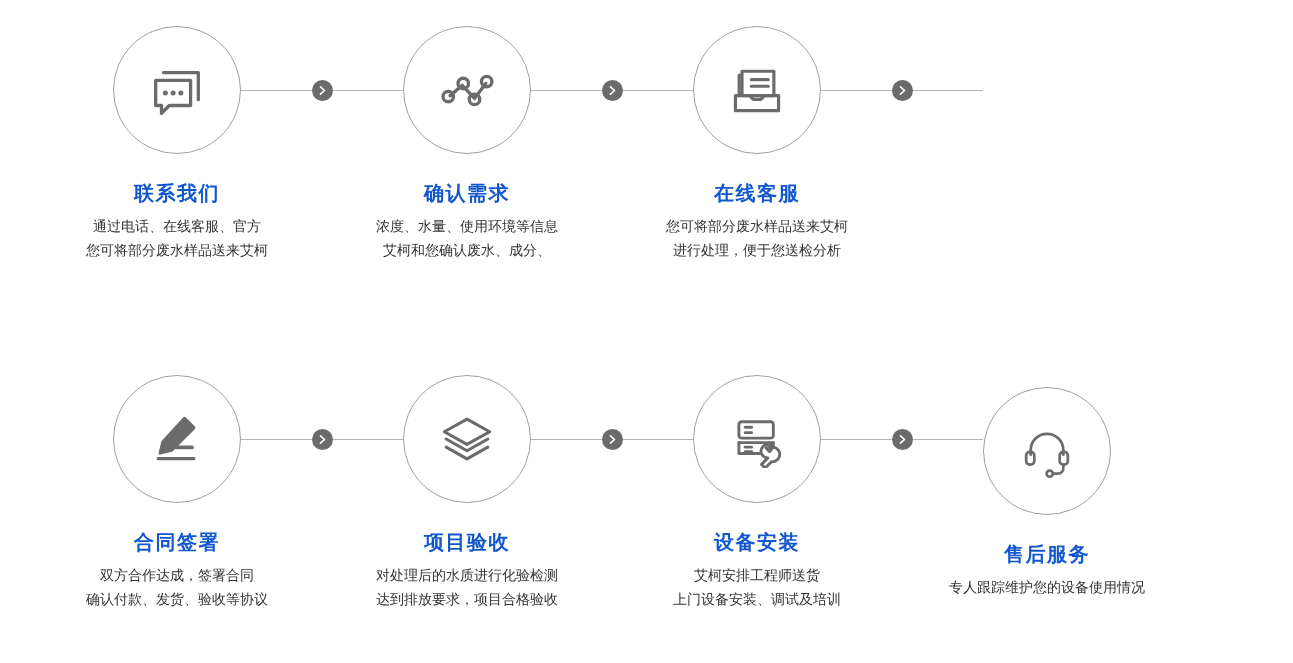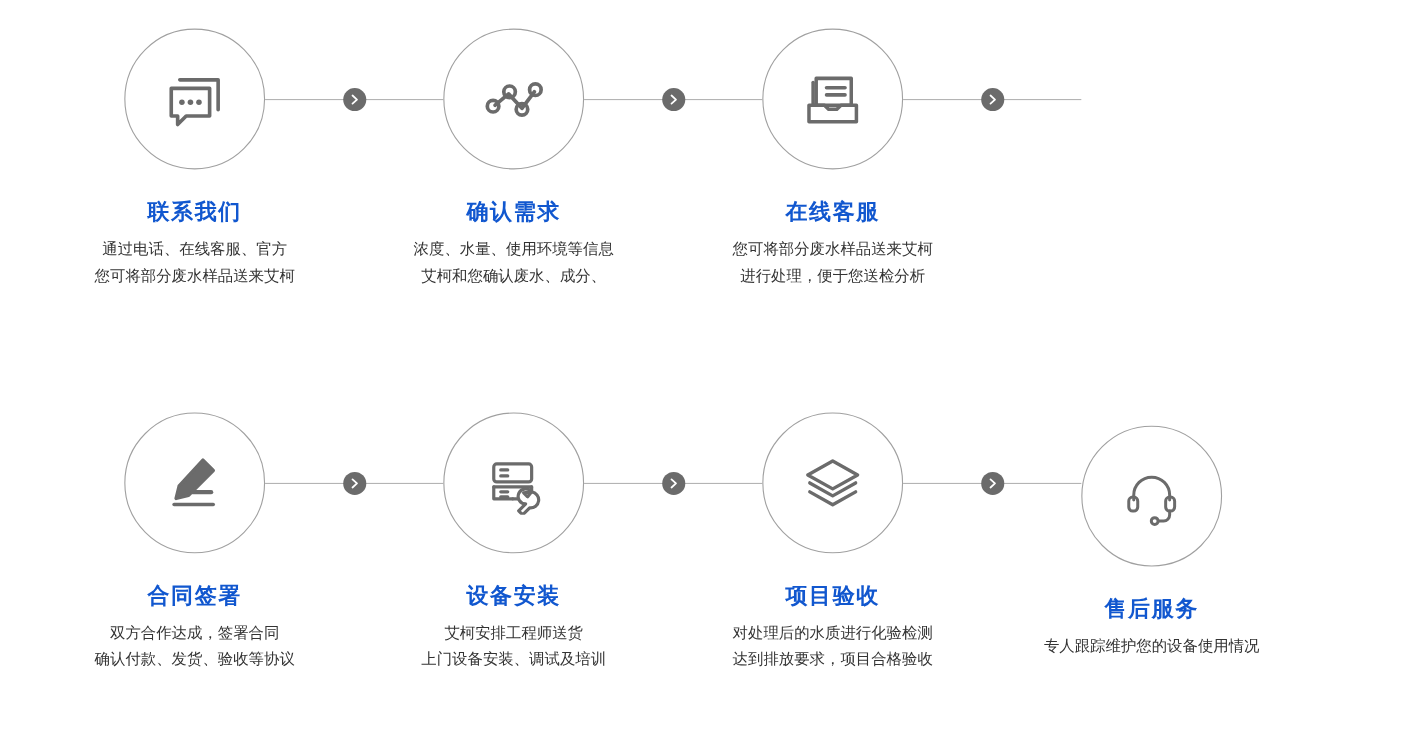--- a/index.html
+++ b/index.html
@@ -221,20 +221,45 @@
       <div class="title">合同签署</div>
       <div class="desc">
         <div>双方合作达成，签署合同</div>
         <div>确认付款、发货、验收等协议</div>
       </div>
     </div>
 
     <div class="step">
       <div class="circle">
         <span>
+          <svg width="58" height="58" viewBox="0 0 64 64" fill="none" stroke="#6b6b6b" stroke-width="3.4" stroke-linecap="round" stroke-linejoin="round">
+            <path d="M32 10 L57 24 L32 38 L7 24 Z"></path>
+            <path d="M9 32 L32 45 L55 32"></path>
+            <path d="M9 41 L32 54 L55 41"></path>
+          </svg>
+        </span>
+      </div>
+      <div class="connector">
+        <div class="line"></div>
+        <div class="arrow-badge">
+          <svg width="13" height="13" viewBox="0 0 16 16" fill="none" stroke="#ffffff" stroke-width="2" stroke-linecap="round" stroke-linejoin="round">
+            <path d="M5.5 3.5 L10.5 8 L5.5 12.5"></path>
+          </svg>
+        </div>
+      </div>
+      <div class="title">项目验收</div>
+      <div class="desc">
+        <div>对处理后的水质进行化验检测</div>
+        <div>达到排放要求，项目合格验收</div>
+      </div>
+    </div>
+
+    <div class="step">
+      <div class="circle">
+        <span>
           <svg width="58" height="58" viewBox="0 0 64 64" fill="none" stroke="#6b6b6b" stroke-width="3.2" stroke-linecap="round" stroke-linejoin="round">
             <rect x="12" y="13" width="38" height="18" rx="3"></rect>
             <path d="M19 19 H26"></path>
             <path d="M19 25 H26"></path>
             <path d="M50 36 V48 H31"></path>
             <path d="M12 36 H50"></path>
             <path d="M12 36 V48 H31"></path>
             <path d="M19 41 H26"></path>
             <path d="M19 46 H26"></path>
             <path d="M50 41 a7.5 7.5 0 1 0 -6 12 l-7 7 4 4 7 -7 a7.5 7.5 0 0 0 2 -16 l-4 5 -4 -4 Z" fill="#ffffff"></path>
@@ -252,45 +277,20 @@
       <div class="title">设备安装</div>
       <div class="desc">
         <div>艾柯安排工程师送货</div>
         <div>上门设备安装、调试及培训</div>
       </div>
     </div>
 
     <div class="step">
       <div class="circle">
         <span>
-          <svg width="58" height="58" viewBox="0 0 64 64" fill="none" stroke="#6b6b6b" stroke-width="3.4" stroke-linecap="round" stroke-linejoin="round">
-            <path d="M32 10 L57 24 L32 38 L7 24 Z"></path>
-            <path d="M9 32 L32 45 L55 32"></path>
-            <path d="M9 41 L32 54 L55 41"></path>
-          </svg>
-        </span>
-      </div>
-      <div class="connector">
-        <div class="line"></div>
-        <div class="arrow-badge">
-          <svg width="13" height="13" viewBox="0 0 16 16" fill="none" stroke="#ffffff" stroke-width="2" stroke-linecap="round" stroke-linejoin="round">
-            <path d="M5.5 3.5 L10.5 8 L5.5 12.5"></path>
-          </svg>
-        </div>
-      </div>
-      <div class="title">项目验收</div>
-      <div class="desc">
-        <div>对处理后的水质进行化验检测</div>
-        <div>达到排放要求，项目合格验收</div>
-      </div>
-    </div>
-
-    <div class="step">
-      <div class="circle">
-        <span>
           <svg width="58" height="58" viewBox="0 0 64 64" fill="none" stroke="#6b6b6b" stroke-width="3" stroke-linecap="round" stroke-linejoin="round">
             <path d="M14 36 V31 a18 18 0 0 1 36 0 V36"></path>
             <rect x="9" y="33" width="9" height="14" rx="4"></rect>
             <rect x="46" y="33" width="9" height="14" rx="4"></rect>
             <path d="M50 47 V51 a6 6 0 0 1 -6 6 H39"></path>
             <circle cx="35" cy="57" r="3.4"></circle>
           </svg>
         </span>
       </div>
       <div class="title">售后服务</div>

